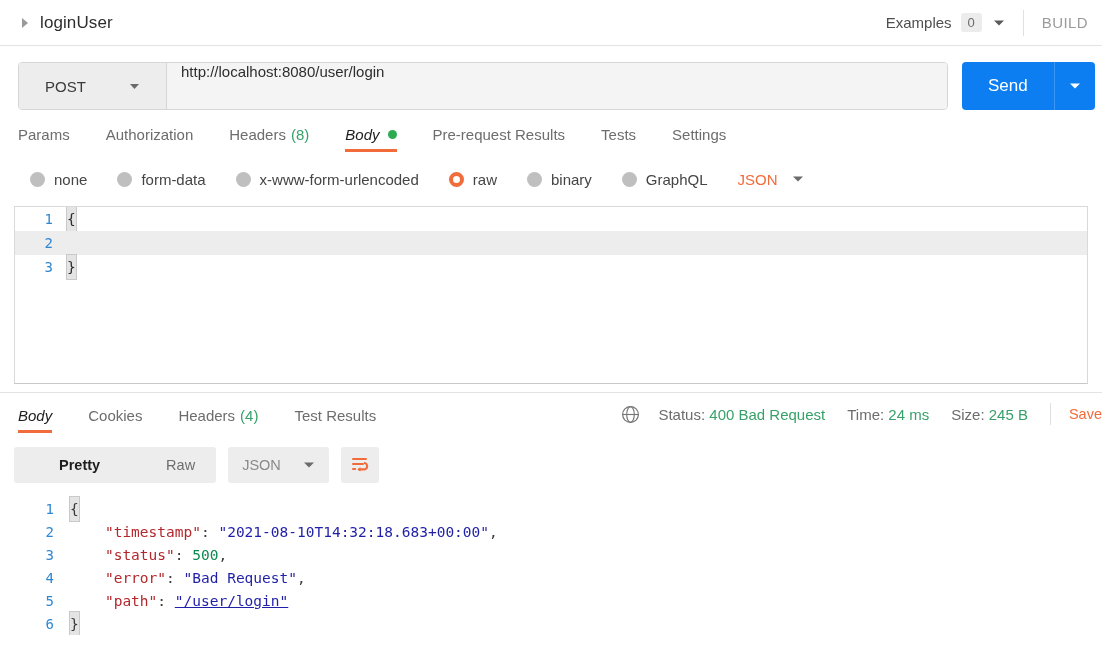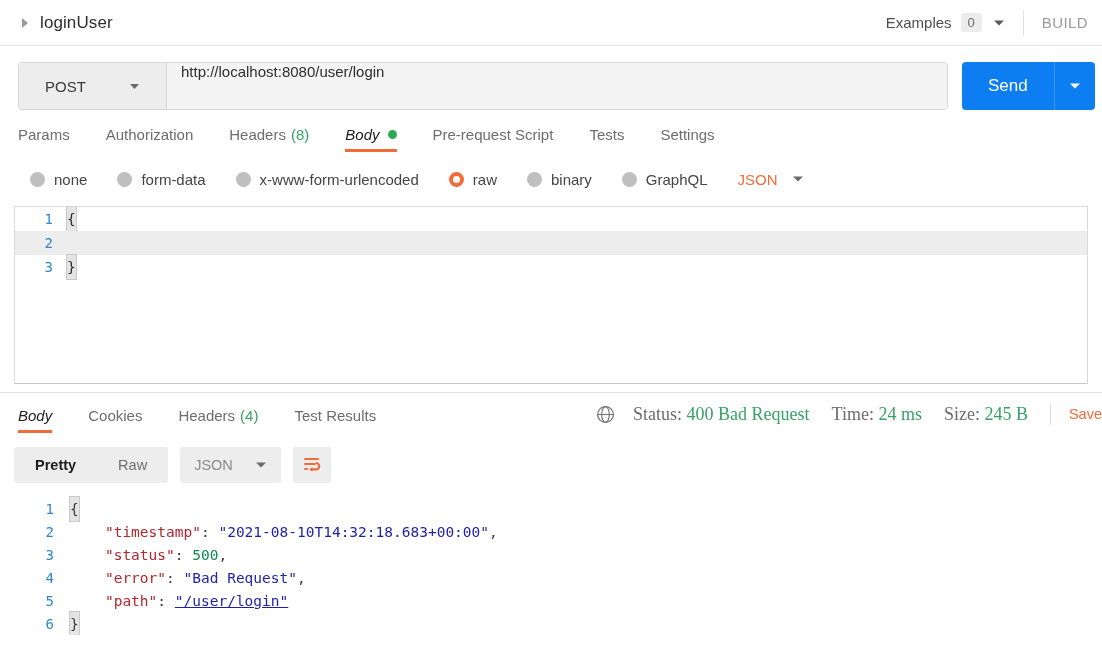--- a/index.html
+++ b/index.html
@@ -269,25 +269,24 @@
   }
   .resp-meta {
     margin-left: auto;
     display: flex;
     align-items: center;
     padding-bottom: 8px;
     padding-right: 0;
   }
   .globe { margin-right: 18px; display: flex; align-items: center; }
   .meta-item {
-    font-size: 18px;
+    font-size: 15px;
     color: #6d6d6d;
     margin-right: 22px;
     white-space: nowrap;
-    font-family: Liberation Serif, serif;
   }
   .meta-item .val { color: #38a169; }
   .meta-sep {
     width: 1px; height: 22px;
     background: #e0e0e0;
     margin-right: 18px;
   }
   .save-resp {
     font-size: 14.5px;
     color: #f26b3a;
@@ -309,20 +308,21 @@
     align-items: center;
     overflow: hidden;
   }
   .seg {
     font-size: 14.5px;
     color: #6d6d6d;
     padding: 0 21px;
     line-height: 36px;
     cursor: pointer;
     white-space: nowrap;
+    margin-left: 24px;
   }
   .seg.active { color: #1d1d1d; font-weight: bold; }
   .fmt-select {
     display: flex;
     align-items: center;
     background: #ededed;
     border-radius: 3px;
     height: 36px;
     margin-left: 12px;
     padding: 0 14px;
@@ -412,21 +412,21 @@
   </div>
   <div class="tab">
     <span>Headers</span>
     <span class="count">(8)</span>
   </div>
   <div class="tab active">
     <span>Body</span>
     <span class="green-dot"></span>
   </div>
   <div class="tab">
-    <span>Pre-request Script</span>
+    <span>Pre-request Results</span>
   </div>
   <div class="tab">
     <span>Tests</span>
   </div>
   <div class="tab">
     <span>Settings</span>
   </div>
 </div>
 
 <div class="bodytype-row">

